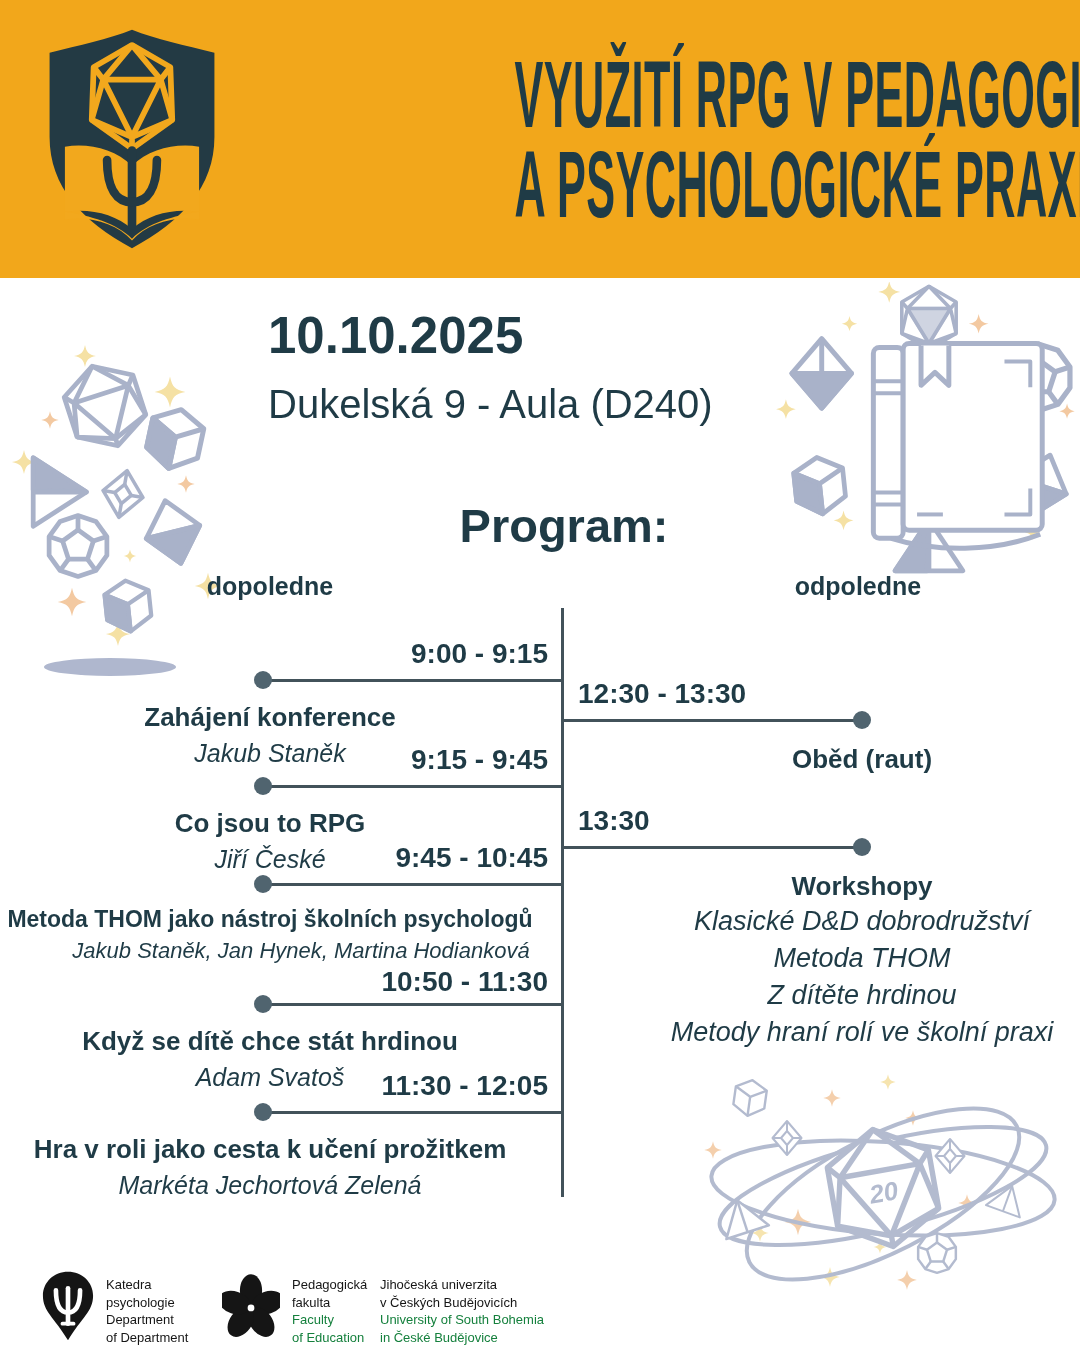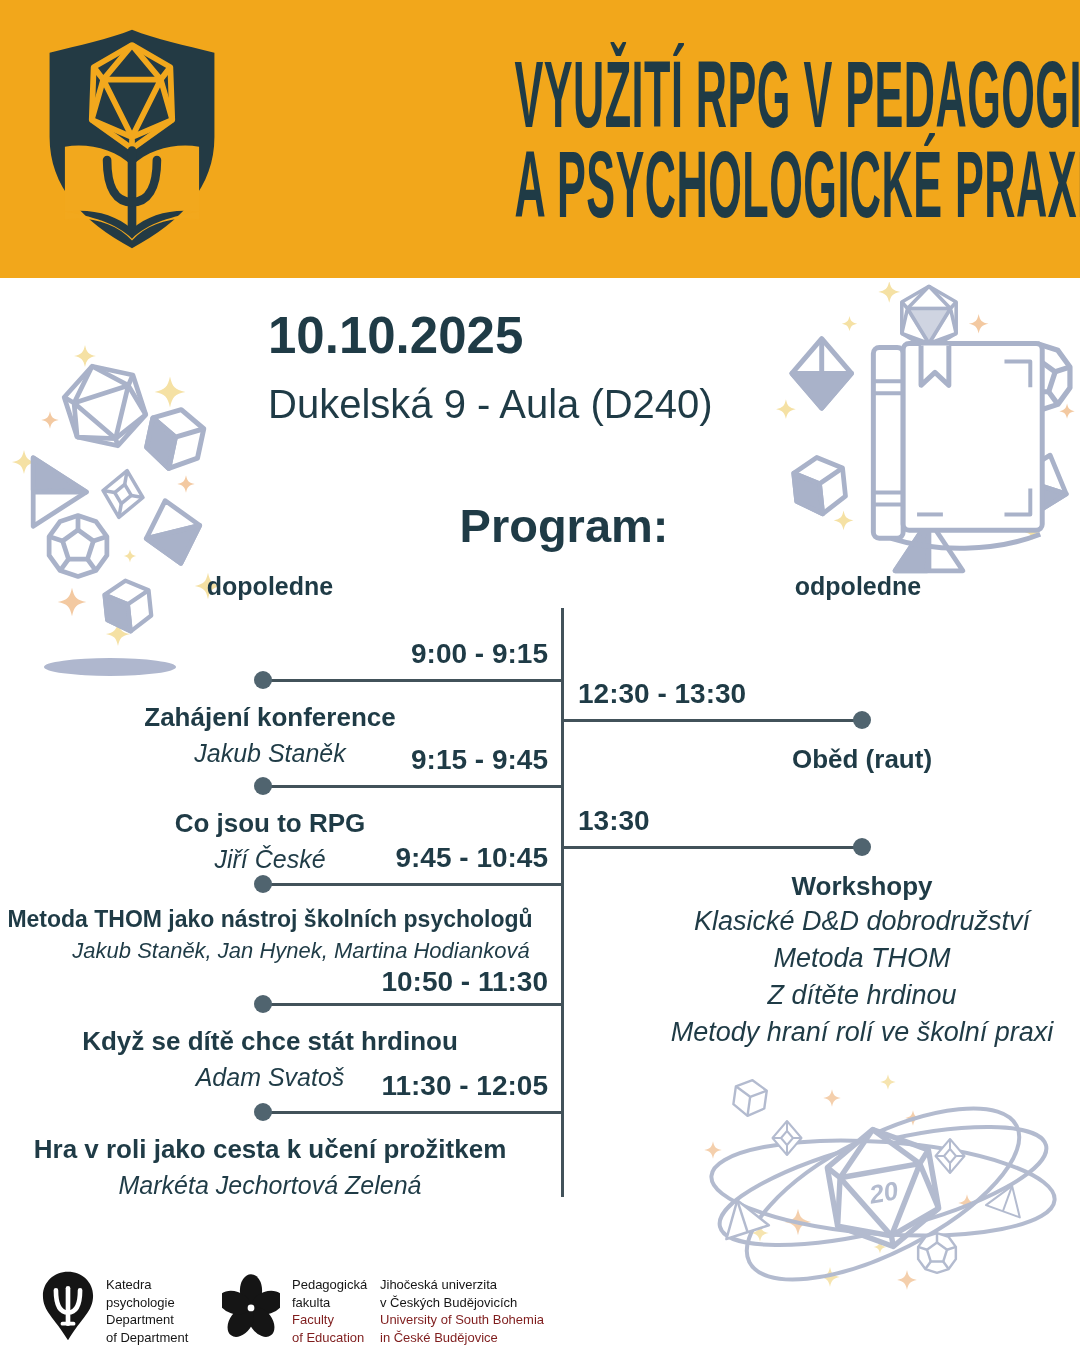--- a/index.html
+++ b/index.html
@@ -37,21 +37,21 @@
   .et-sm{font-size:23px;}
   .es-sm{font-size:22px;margin-left:31px;}
   .workshops{position:absolute;left:580px;top:903px;width:564px;font-size:27px;font-style:italic;
              line-height:37px;text-align:center;}
 
   
   .decor{position:absolute;}
 
   
   .lockup{position:absolute;font-size:13px;line-height:17.5px;color:#161616;}
-  .lockup .gray{color:#7f1d1d;}
+  .lockup .gray{color:#15803d;}
 </style>
 </head>
 <body>
 
 <div class="poster">
 
   <header class="banner">
     <svg class="logo-svg" viewBox="0 0 200 240">
       <path d="M14 30 C45 22 75 16 100 6 C125 16 155 22 186 30 L186 118 C186 170 152 206 100 234 C48 206 14 170 14 118 Z" fill="#233A44"></path>
       <g stroke="#F2A81D" stroke-width="6" fill="none" stroke-linejoin="round">

